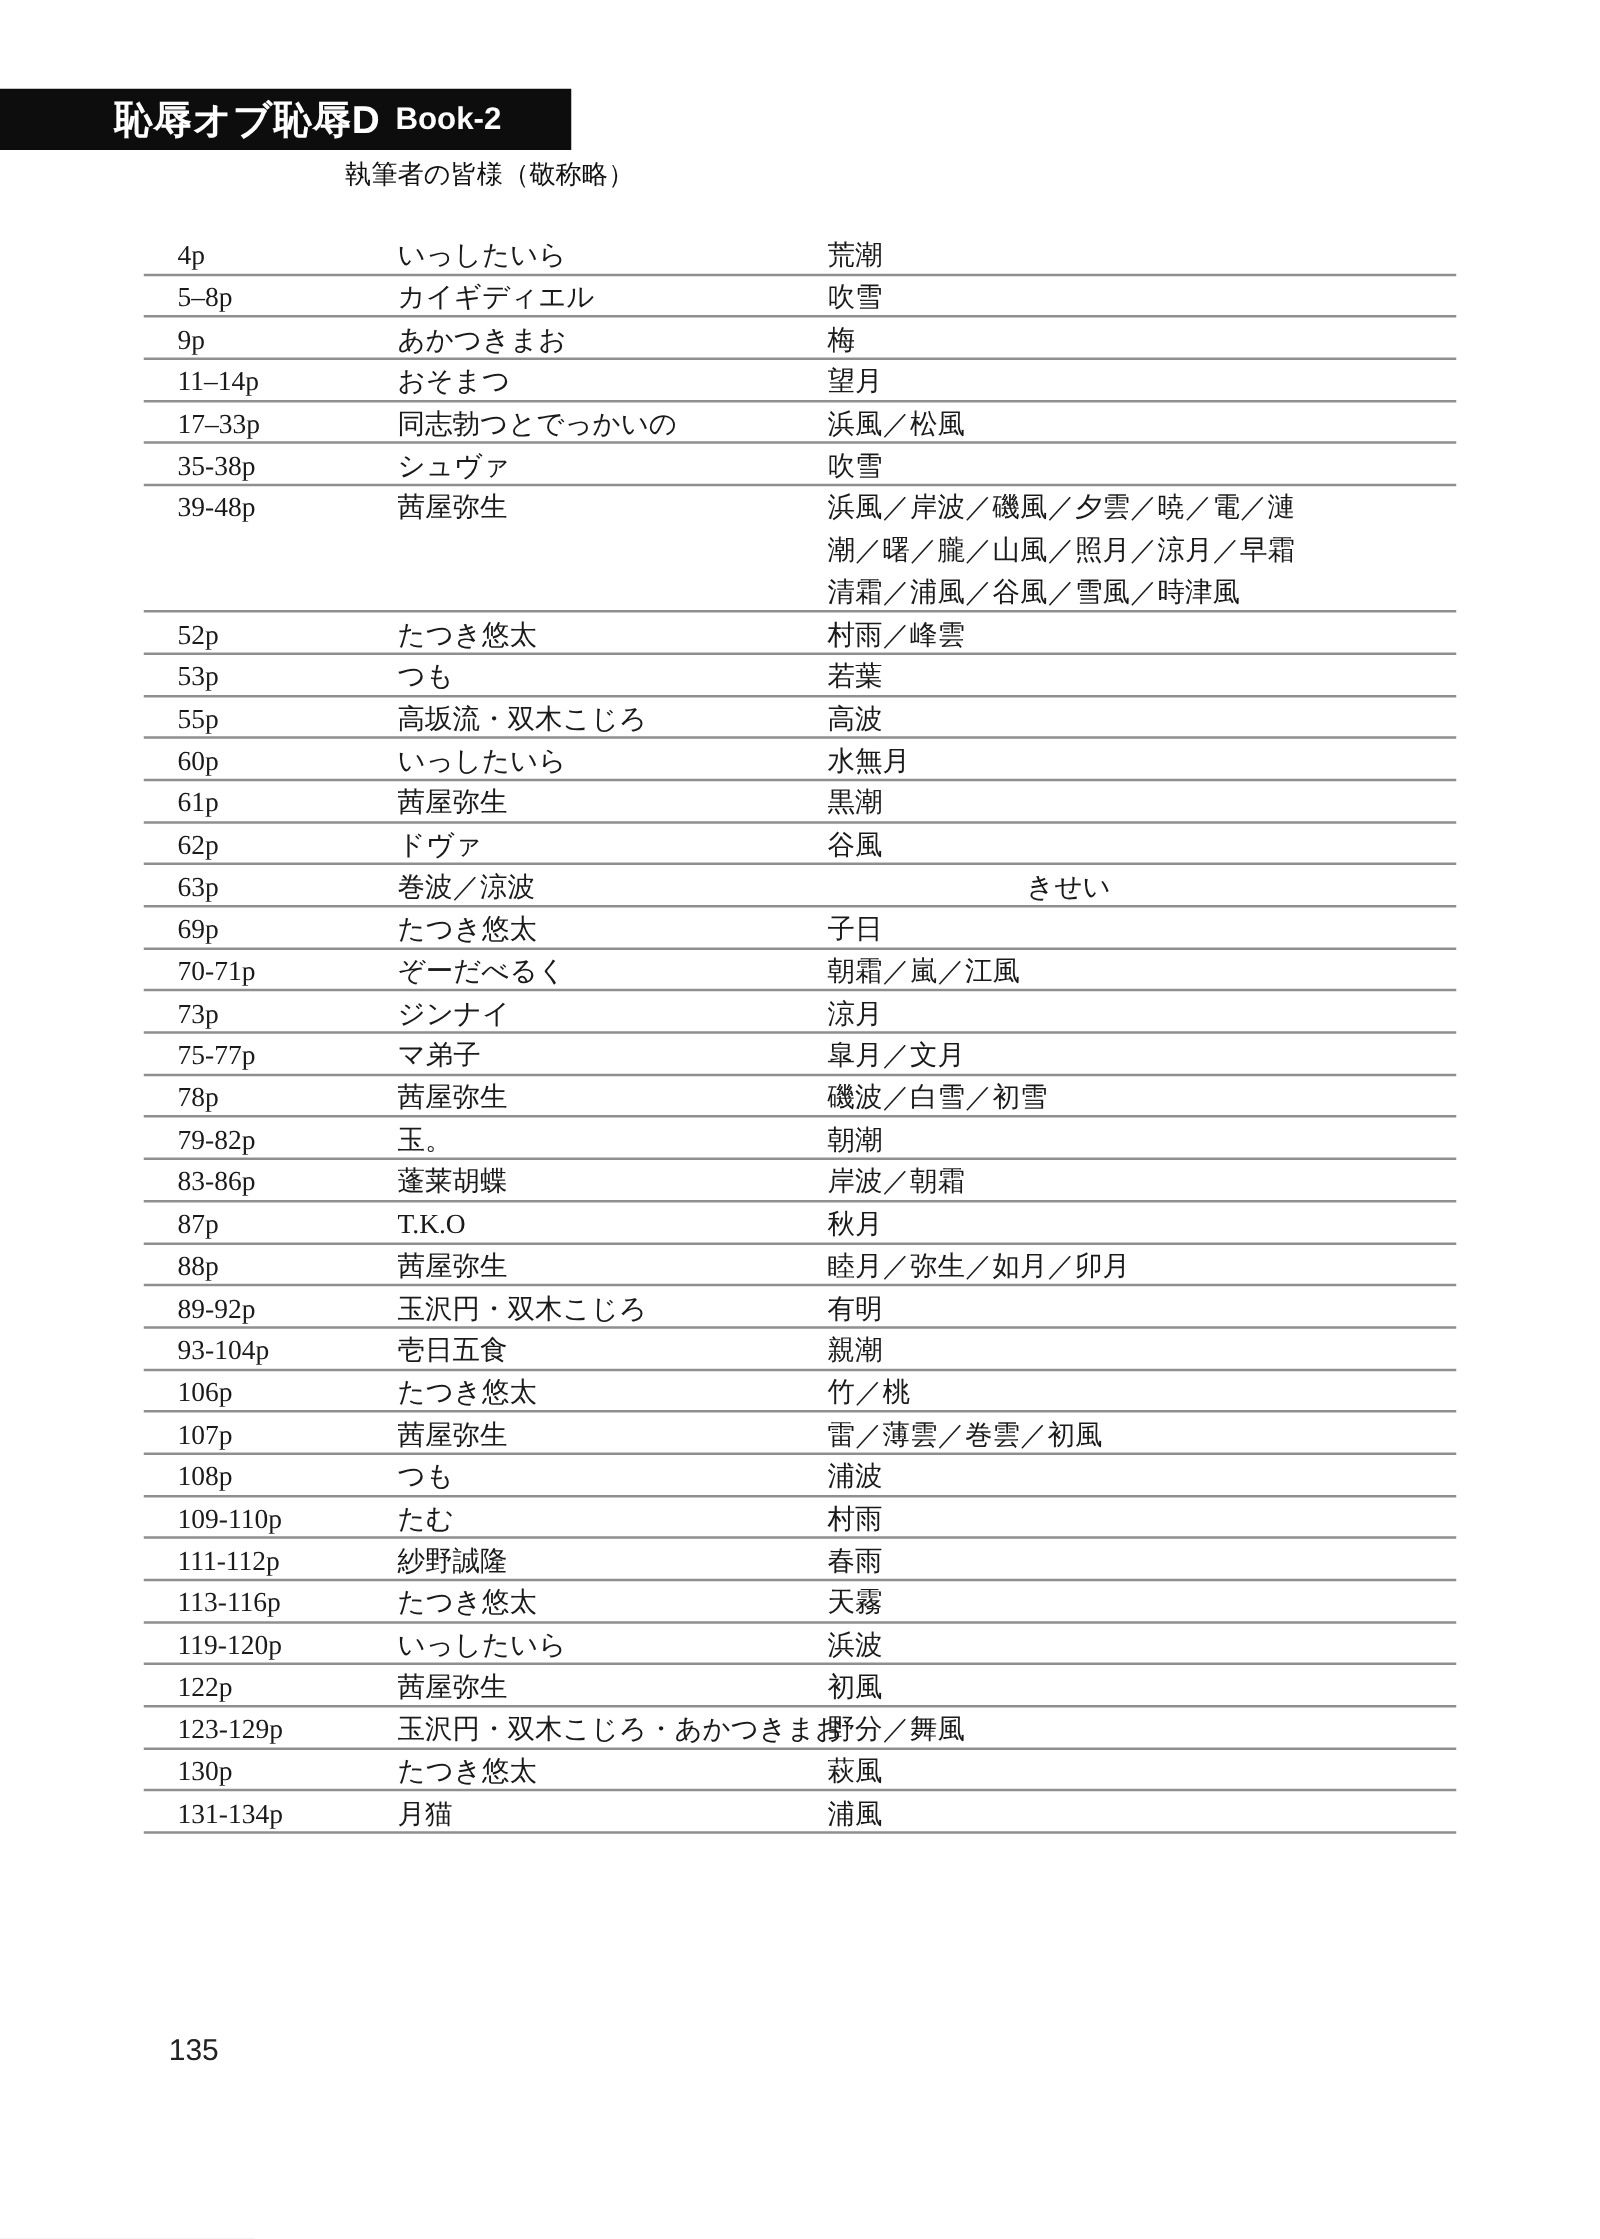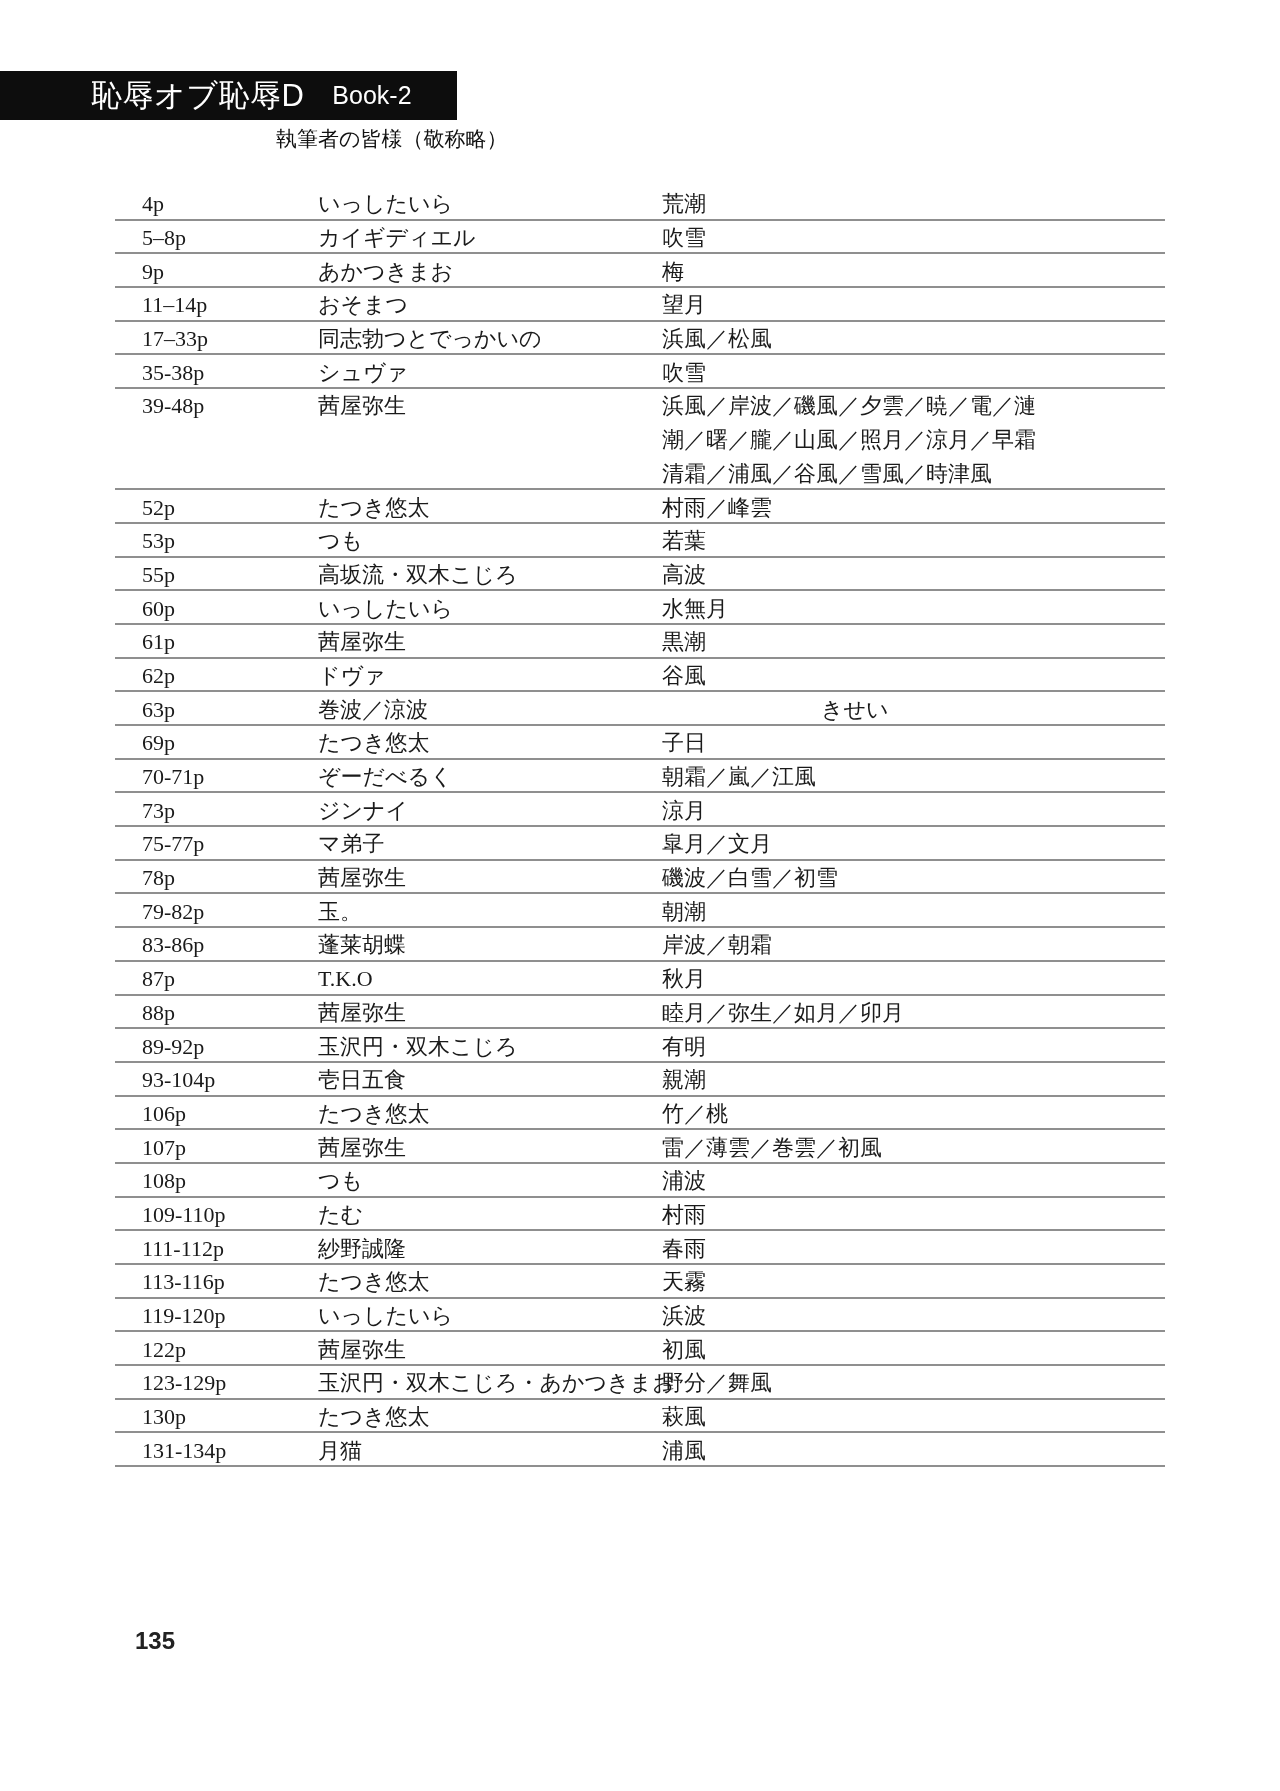--- a/index.html
+++ b/index.html
@@ -23,33 +23,33 @@
     height: 49px;
     background: #0d0d0d;
     display: flex;
     align-items: center;
     box-sizing: border-box;
     padding-left: 91px;
   }
   .banner-title {
     color: #ffffff;
     font-family: "Liberation Sans", "DejaVu Sans", sans-serif;
-    font-weight: normal;
+    font-weight: bold;
     font-size: 31px;
     line-height: 1;
     letter-spacing: 0.5px;
     white-space: nowrap;
   }
   .banner-sub {
     color: #ffffff;
     font-family: "Liberation Sans", "DejaVu Sans", sans-serif;
-    font-weight: normal;
+    font-weight: bold;
     font-size: 25px;
     line-height: 1;
-    margin-left: 28px;
+    margin-left: 12px;
     white-space: nowrap;
   }
   .section-heading {
     position: absolute;
     left: 276px;
     top: 128px;
     font-size: 21px;
     line-height: 1.1;
     color: #111111;
     white-space: nowrap;
@@ -93,21 +93,20 @@
 
   
   .folio {
     position: absolute;
     left: 135px;
     top: 1628px;
     font-family: "Liberation Sans", "DejaVu Sans", sans-serif;
     font-size: 24px;
     color: #222222;
     line-height: 1.1;
-    font-weight: bold;
   }
 </style>
 </head>
 <body>
 
 <div class="page">
 
   <div class="banner">
     <span class="banner-title">恥辱オブ恥辱D</span>
     <span class="banner-sub">Book-2</span>

